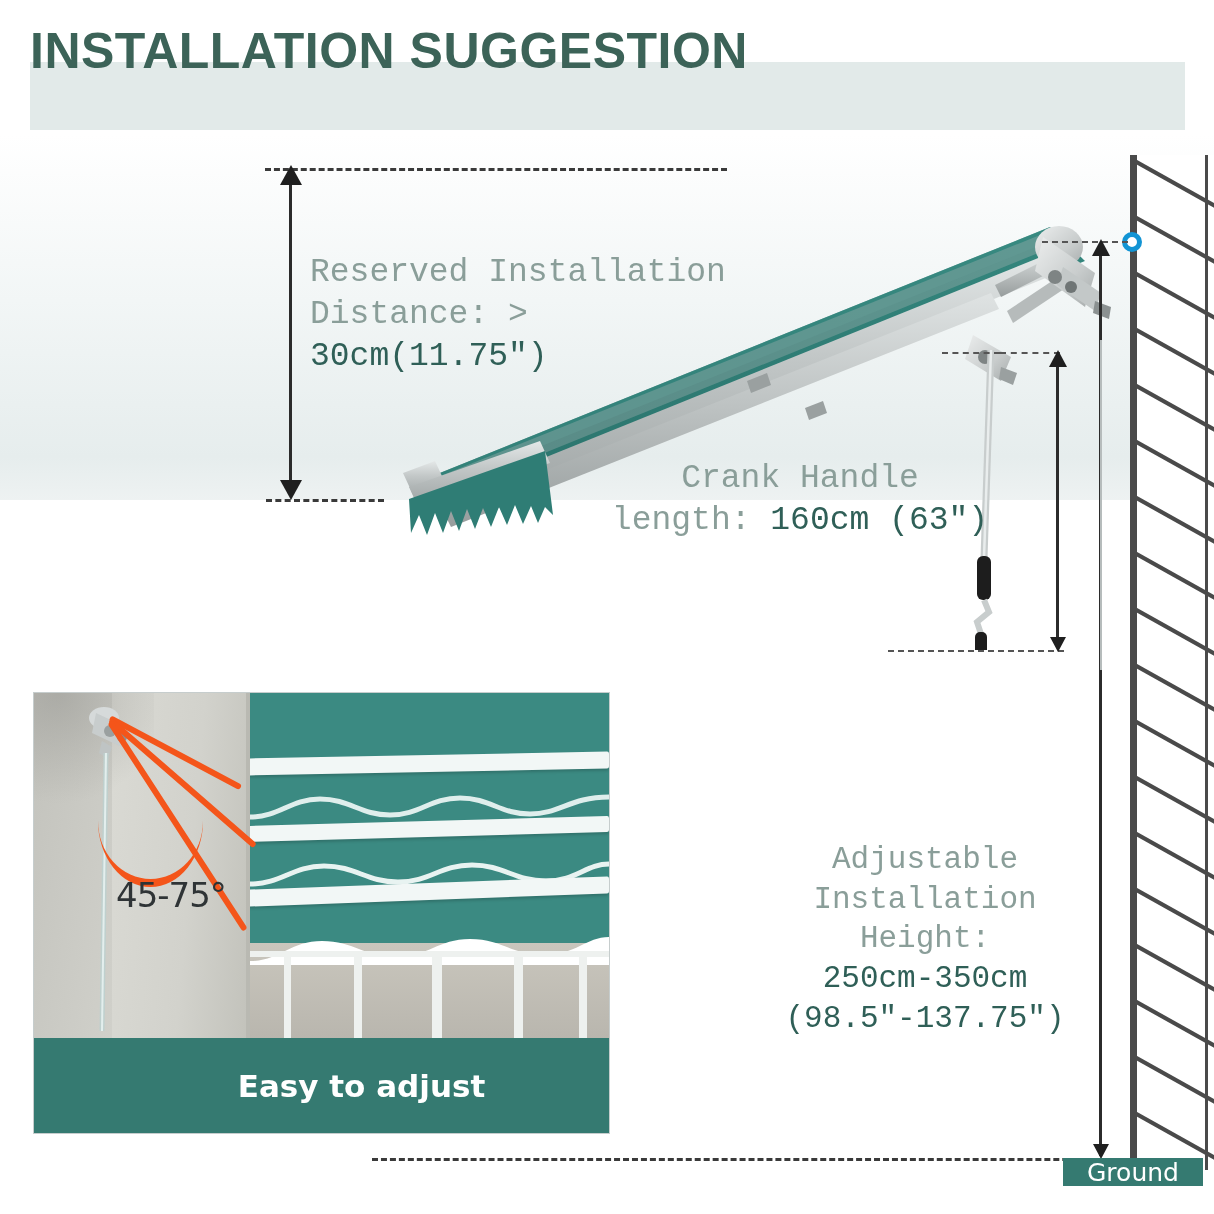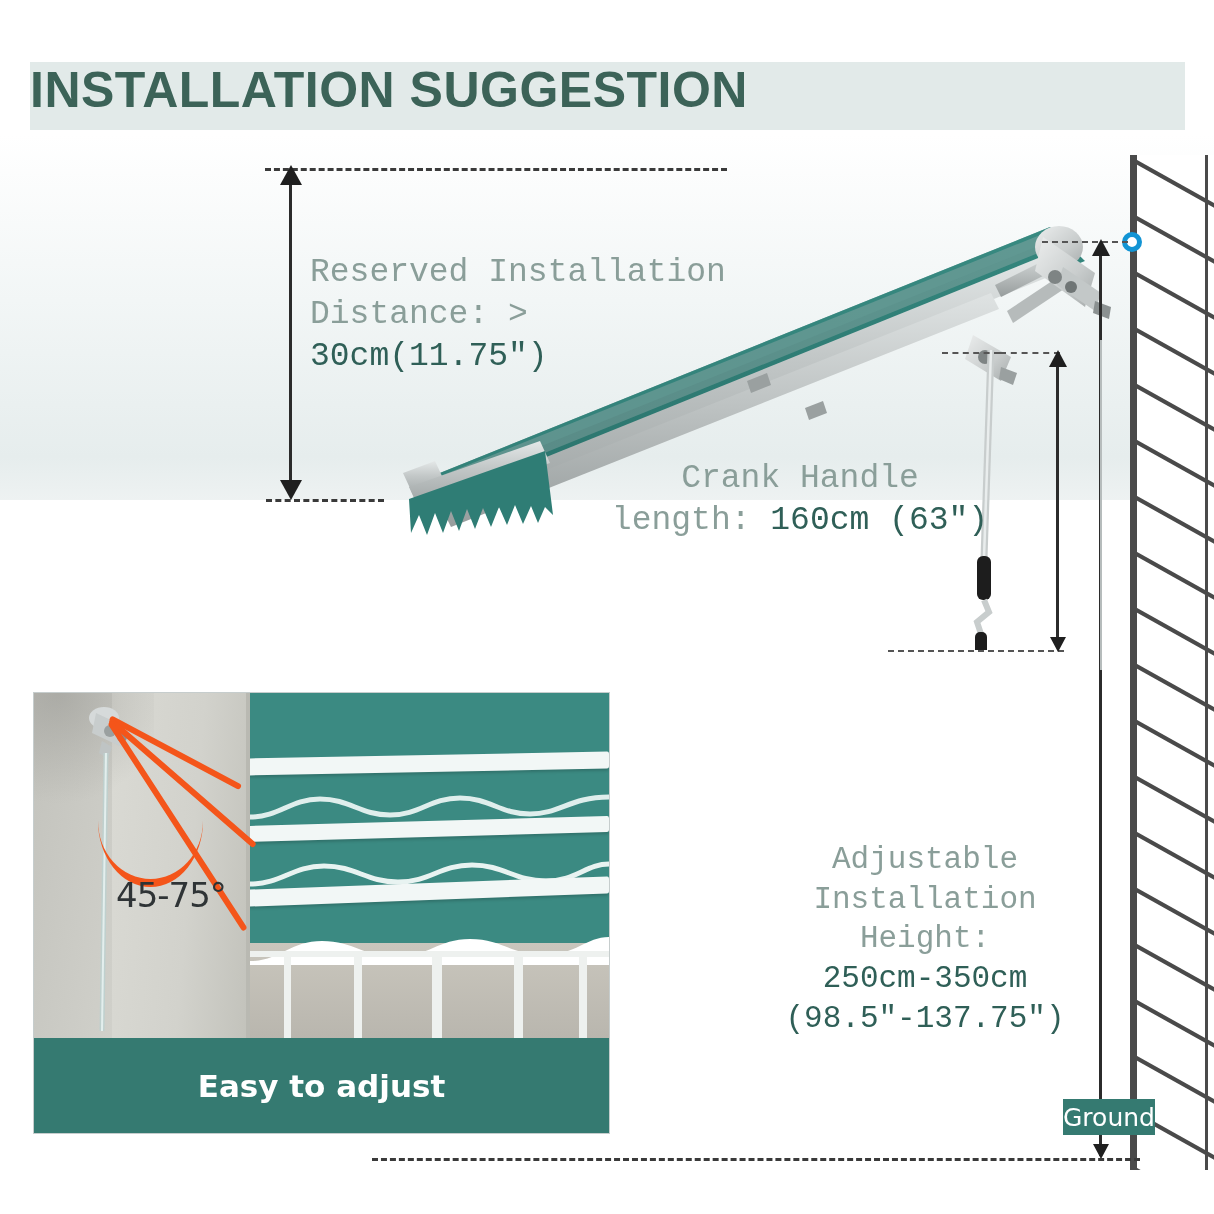--- a/index.html
+++ b/index.html
@@ -6,21 +6,21 @@
   body{width:1214px;height:1214px;position:relative;overflow:hidden;
        font-family:"Liberation Sans",sans-serif;}
 
   .abs{position:absolute;}
 
   
   #header-band{left:30px;top:62px;width:1155px;height:68px;background:#e2eae9;}
   #page-title{left:30px;top:22px;width:900px;
       font-family:"Liberation Sans",sans-serif;
       font-size:50px;font-weight:bold;letter-spacing:.5px;
-      color:#3c6358;white-space:nowrap;margin-top:39px;}
+      color:#3c6358;white-space:nowrap;}
 
   
   #sky{left:0;top:135px;width:1214px;height:366px;
        background:linear-gradient(180deg,#ffffff 0%,#f2f6f6 45%,#e6eded 88%,#eef2f2 100%);}
   #sky2{left:0;top:500px;width:1214px;height:4px;background:#ffffff;}
 
   
   #wall-face{left:1134px;top:155px;width:80px;height:1015px;background:#ffffff;overflow:hidden;}
   #wall-edge{left:1130px;top:155px;width:7px;height:1015px;background:#4a4a4a;}
   #wall-inner-line{left:1205px;top:155px;width:3px;height:1015px;background:#4a4a4a;}
@@ -36,21 +36,21 @@
   .arrow-down-sm{width:0;height:0;border-left:8px solid transparent;border-right:8px solid transparent;border-top:15px solid #1f1f1f;}
 
   
   .callout{font-family:Liberation Mono, monospace;color:#8a9e99;line-height:1.28;}
   .callout .strong{color:#2f5f57;}
   #reserved-distance{left:310px;top:252px;width:470px;font-size:33px;}
   #crank-handle{left:600px;top:458px;width:400px;font-size:33px;text-align:center;}
   #recommended-height{left:760px;top:840px;width:330px;font-size:31px;text-align:center;}
 
   
-  #ground-badge{left:1063px;top:1099px;height:36px;padding:0 0;background:#357a71;
+  #ground-badge{left:1063px;top:1158px;height:28px;padding:0 24px;background:#357a71;
       color:#ffffff;font-family:"DejaVu Sans",sans-serif;font-size:25px;
       display:flex;align-items:center;}
 
   
   #inset{left:33px;top:692px;width:575px;height:440px;border:1px solid #c6cdcd;
          overflow:hidden;background:#cfcfc9;}
   #inset-photo{position:absolute;left:0;top:0;width:575px;height:345px;overflow:hidden;}
   .concrete{position:absolute;left:0;top:0;width:215px;height:345px;
       background:linear-gradient(95deg,#cdcdc7 0%,#d9d9d3 35%,#d2d2cc 70%,#c2c2bb 100%);}
   .concrete-2{position:absolute;left:0;top:0;width:78px;height:345px;
@@ -63,21 +63,21 @@
       box-shadow:0 2px 3px rgba(0,0,0,.18);}
   .door-area{position:absolute;left:216px;top:250px;width:359px;height:95px;
       background:linear-gradient(180deg,#c9c6bd 0%,#b9b6ae 100%);}
   .door-frame{position:absolute;background:#eef1ef;}
   .ray{position:absolute;height:6px;background:#f4551a;transform-origin:0 50%;border-radius:3px;}
   .arc{position:absolute;width:105px;height:58px;border-bottom:8px solid #f4551a;
        border-radius:50%/0 0 100% 100%;}
   #angle-label{position:absolute;left:82px;top:182px;font-family:"DejaVu Sans",sans-serif;
       font-size:34px;font-weight:normal;color:#2f3436;letter-spacing:-1px;}
   #inset-caption{position:absolute;left:0;top:345px;width:575px;height:95px;background:#357a71;
-      display:flex;flex-direction:column;align-items:center;justify-content:center;}
+      display:flex;flex-direction:column;align-items:center;justify-content:center;padding-left:40px;}
   #caption-main{color:#ffffff;font-family:"DejaVu Sans",sans-serif;font-size:31px;font-weight:bold;}
   #caption-sub{color:#eaf3f1;font-family:"DejaVu Sans",sans-serif;font-size:29px;margin-top:4px;}
 
   
   #awning-svg{left:395px;top:215px;}
   #marker-dot{left:1122px;top:232px;width:20px;height:20px;border-radius:50%;
       background:#ffffff;border:5px solid #1294d4;box-sizing:border-box;}
 </style>
 </head>
 <body>

